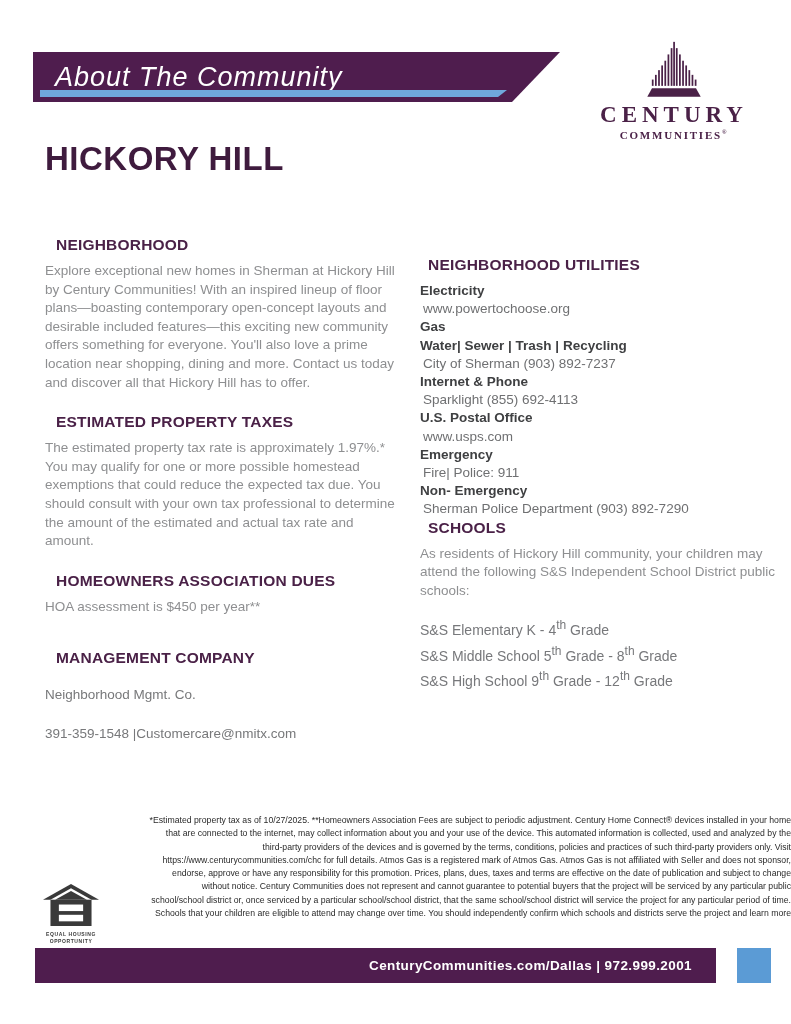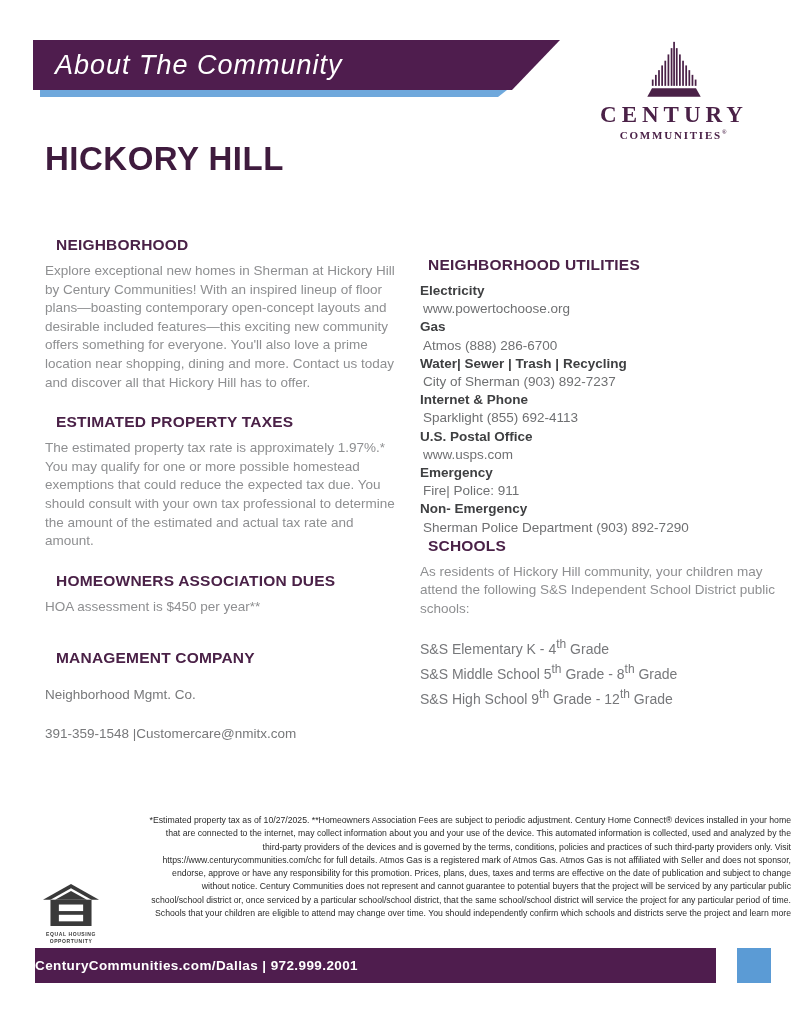--- a/index.html
+++ b/index.html
@@ -8,21 +8,21 @@
   #page {
     position: relative;
     width: 791px; height: 1024px;
     background: #ffffff;
     margin: 0 auto;
     overflow: hidden;
   }
 
   
   .banner {
-    position: absolute; left: 33px; top: 40px;
+    position: absolute; left: 33px; top: 52px;
     width: 527px; height: 50px;
     background: #4f1d4e;
     clip-path: polygon(0 0, 100% 0, calc(100% - 48px) 100%, 0 100%);
   }
   .banner-title {
     color: #ffffff;
     font-style: italic;
     font-size: 27px;
     line-height: 50px;
     padding-left: 22px;
@@ -127,20 +127,21 @@
     font-size: 5px; font-weight: 700;
     letter-spacing: 0.6px; line-height: 6px;
     color: #3a3a3a; margin-top: 1px;
   }
 
   
   .footer-bar {
     position: absolute; left: 35px; top: 948px;
     width: 681px; height: 35px;
     background: #4f1d4e;
+    text-align: right;
   }
   .footer-text {
     color: #ffffff; font-weight: 700;
     font-size: 13.5px; line-height: 35px;
     letter-spacing: 0.4px; padding-right: 24px;
     white-space: nowrap;
   }
   .footer-square {
     position: absolute; left: 737px; top: 948px;
     width: 34px; height: 35px;
@@ -200,21 +201,20 @@
     <div class="mgmt-line">Neighborhood Mgmt. Co.</div>
     <div class="mgmt-line">391-359-1548 |Customercare@nmitx.com</div>
   </div>
 
   <div class="col-right">
     <h2 class="section">NEIGHBORHOOD UTILITIES</h2>
     <div class="util-list" id="utilities-list">
         <div class="util-label">Electricity</div>
         <div class="util-value">www.powertochoose.org</div>
         <div class="util-label">Gas</div>
-        <div class="util-value">Atmos (888) 286-6700</div>
         <div class="util-label">Water| Sewer | Trash | Recycling</div>
         <div class="util-value">City of Sherman (903) 892-7237</div>
         <div class="util-label">Internet &amp; Phone</div>
         <div class="util-value">Sparklight (855) 692-4113</div>
         <div class="util-label">U.S. Postal Office</div>
         <div class="util-value">www.usps.com</div>
         <div class="util-label">Emergency</div>
         <div class="util-value">Fire| Police: 911</div>
         <div class="util-label">Non- Emergency</div>
         <div class="util-value">Sherman Police Department (903) 892-7290</div>

